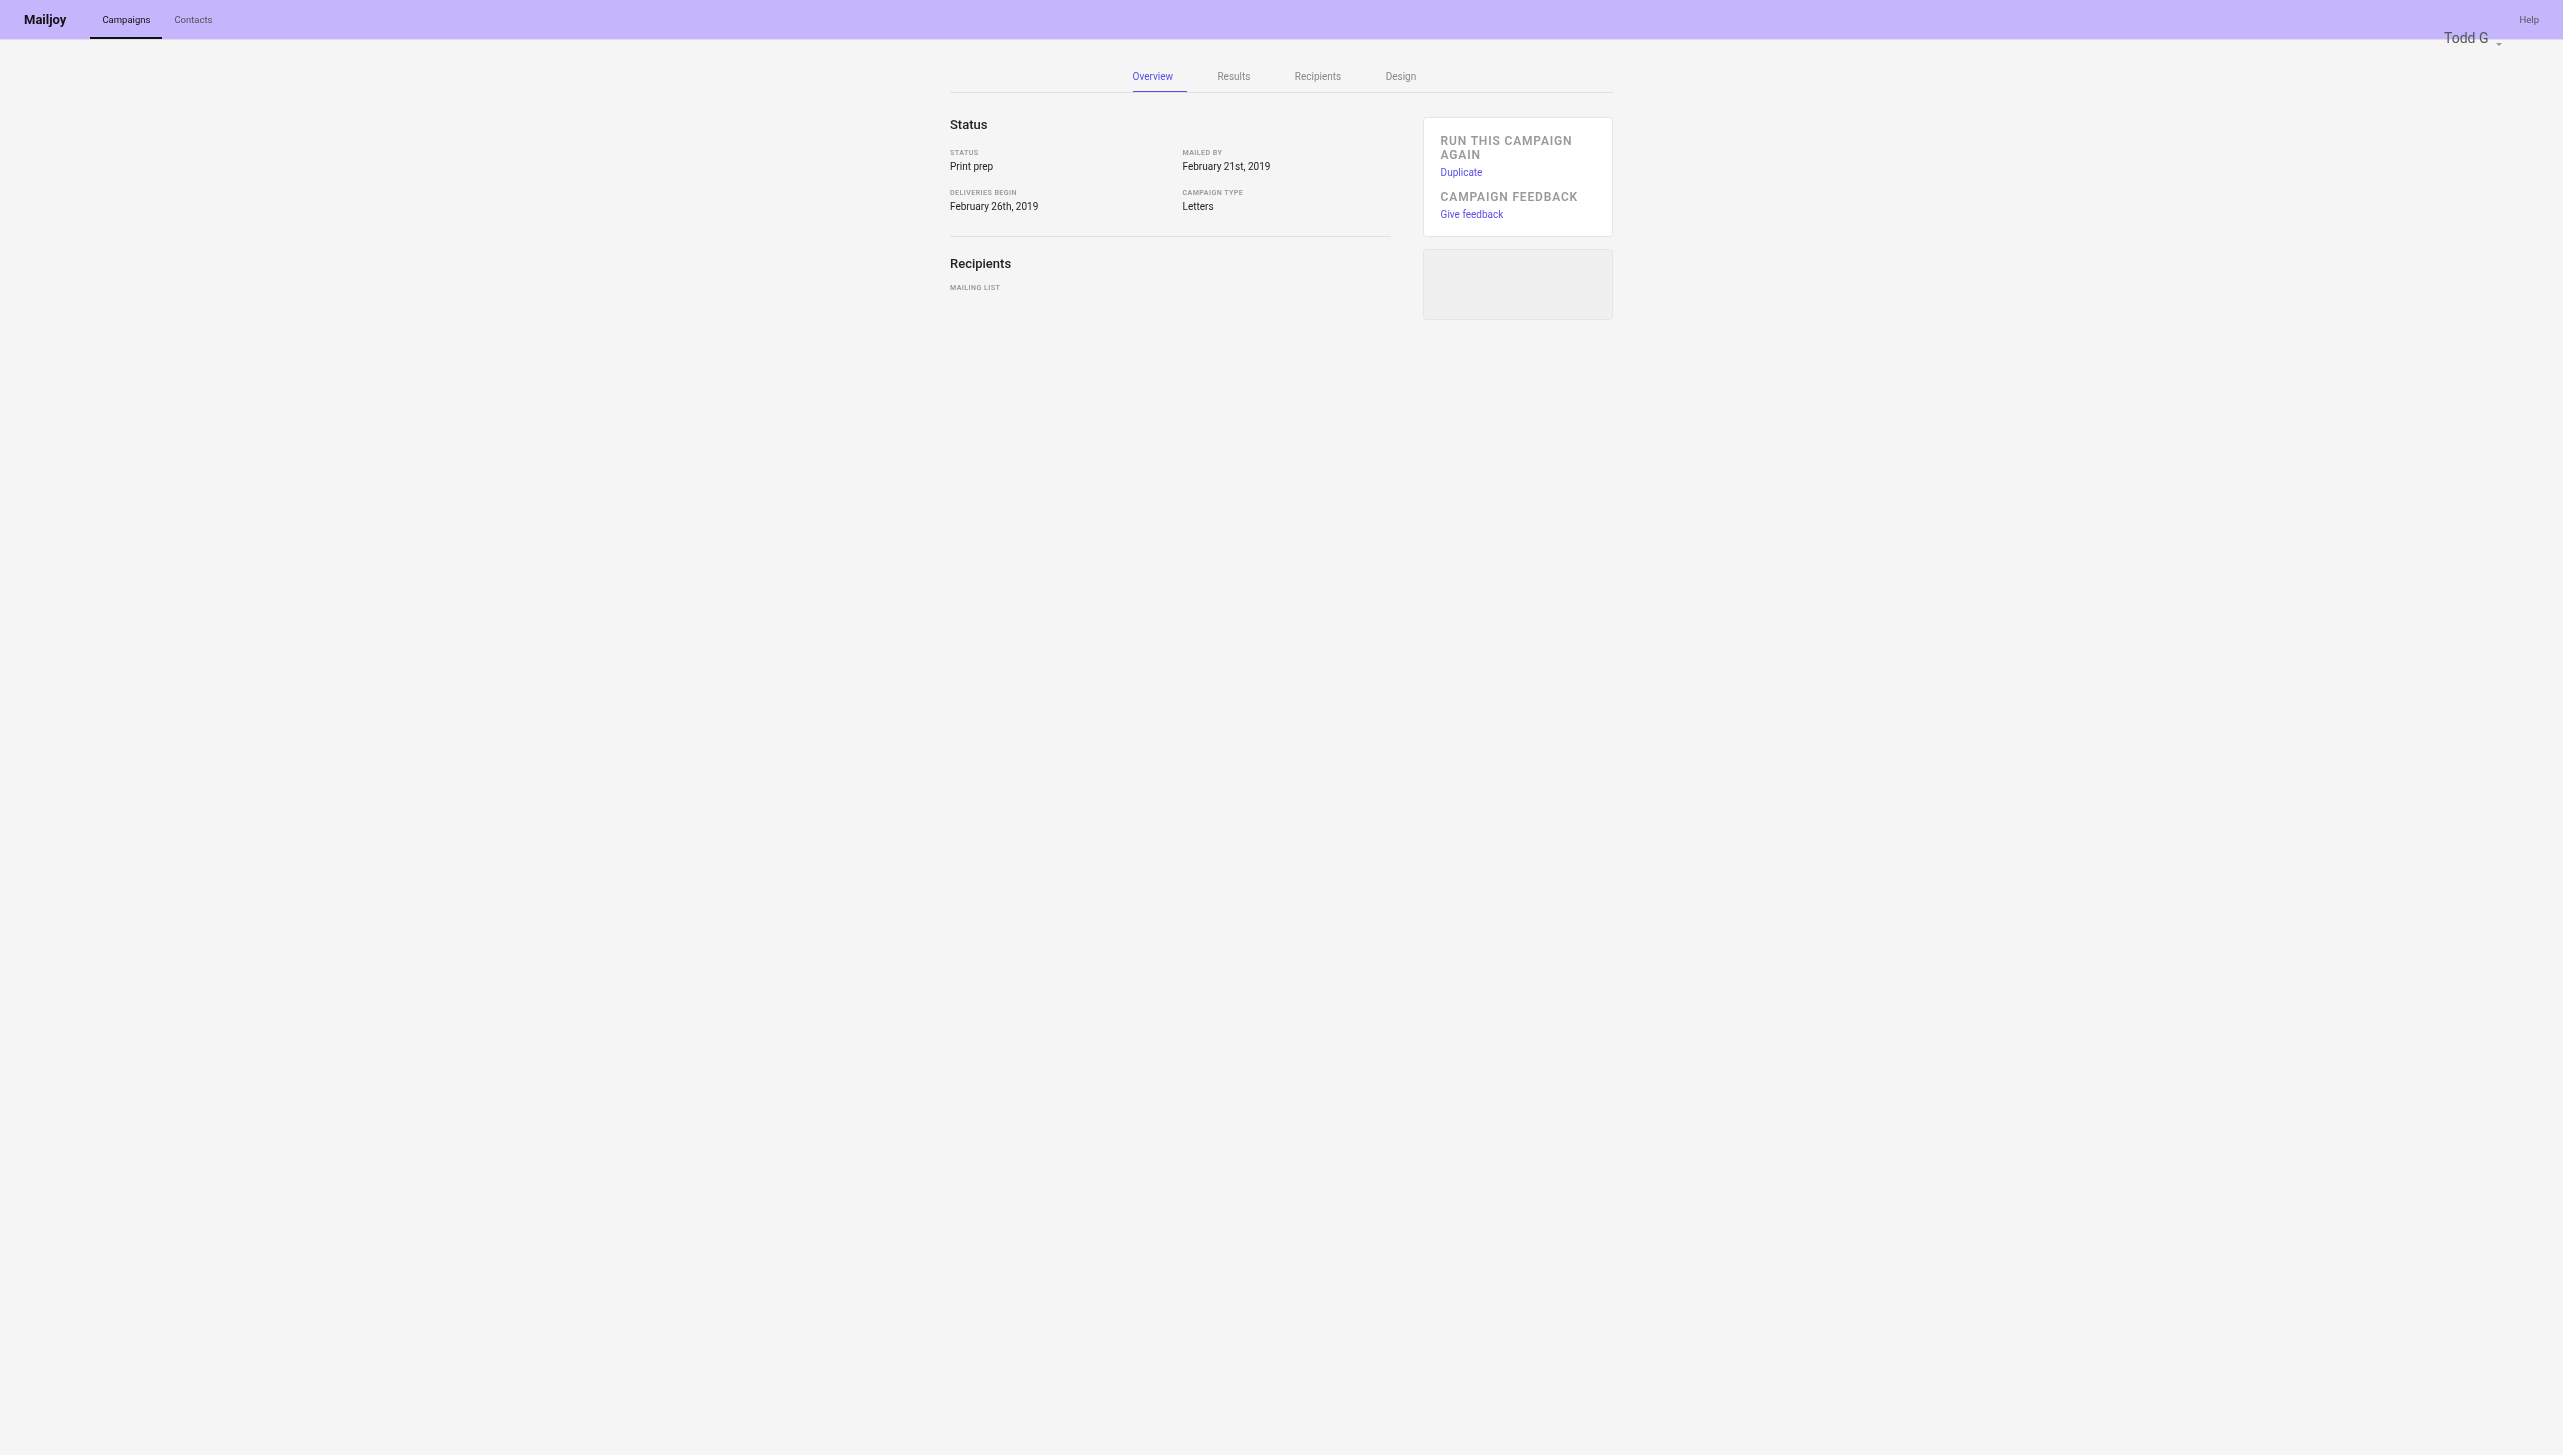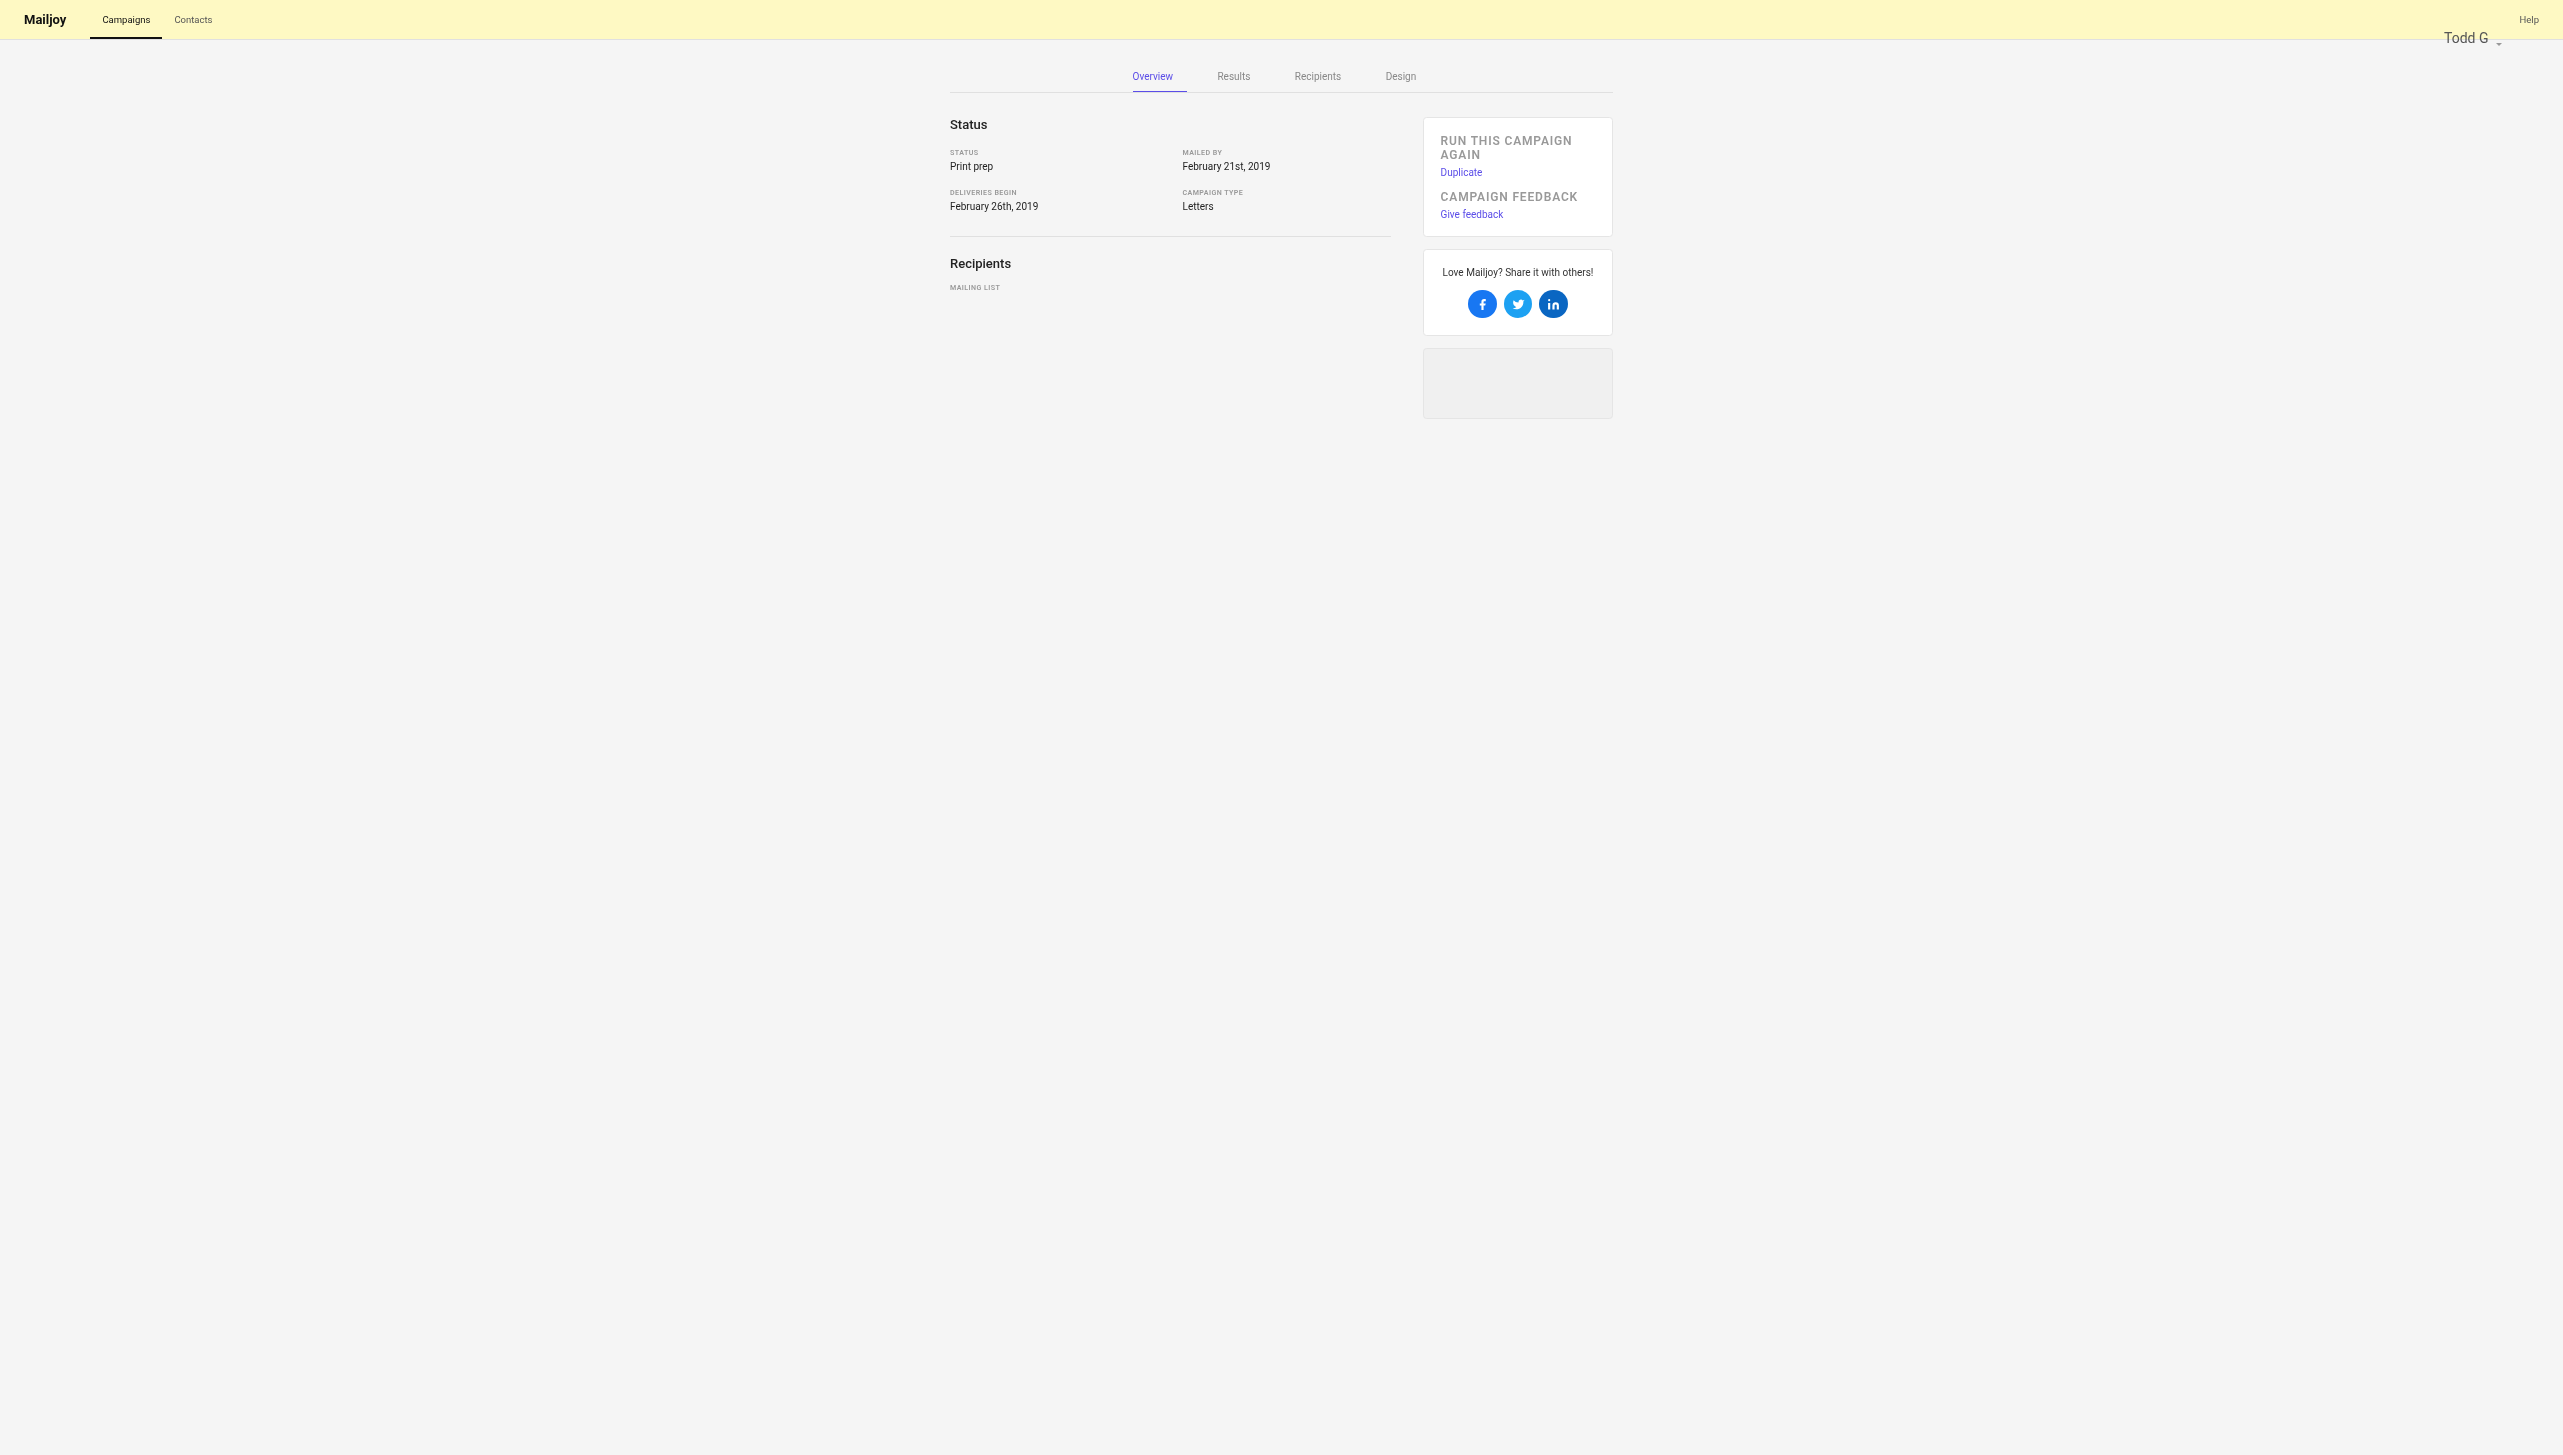--- a/index.html
+++ b/index.html
@@ -10,21 +10,21 @@
 
     body {
       font-family: -apple-system, BlinkMacSystemFont, 'Segoe UI', Roboto, Helvetica, Arial, sans-serif;
       background: #f5f5f5;
       color: #333;
       font-size: 9.5px;
     }
 
     
     .header {
-      background: #fef9c3;
+      background: #c4b5fd;
       border-bottom: 0.6px solid #e0e0e0;
       padding: 0 24px;
       display: flex;
       align-items: center;
       height: 40px;
       position: relative;
     }
 
     .header-logo {
       font-size: 13px;
@@ -373,40 +373,19 @@
     <div class="sidebar">
 
       <div class="sidebar-card">
         <div class="card-label">RUN THIS CAMPAIGN AGAIN</div>
         <a class="card-link">Duplicate</a>
 
         <div class="card-label">CAMPAIGN FEEDBACK</div>
         <a class="card-link">Give feedback</a>
       </div>
 
-      <div class="share-card">
-        <p class="share-text">Love Mailjoy? Share it with others!</p>
-        <div class="social-icons">
-          <button class="social-btn facebook" title="Facebook">
-            <svg width="13" height="13" viewBox="0 0 24 24">
-              <path d="M18 2h-3a5 5 0 00-5 5v3H7v4h3v8h4v-8h3l1-4h-4V7a1 1 0 011-1h3z"></path>
-            </svg>
-          </button>
-          <button class="social-btn twitter" title="Twitter">
-            <svg width="13" height="13" viewBox="0 0 24 24">
-              <path d="M23 3a10.9 10.9 0 01-3.14 1.53 4.48 4.48 0 00-7.86 3v1A10.66 10.66 0 013 4s-4 9 5 13a11.64 11.64 0 01-7 2c9 5 20 0 20-11.5a4.5 4.5 0 00-.08-.83A7.72 7.72 0 0023 3z"></path>
-            </svg>
-          </button>
-          <button class="social-btn linkedin" title="LinkedIn">
-            <svg width="13" height="13" viewBox="0 0 24 24">
-              <path d="M16 8a6 6 0 016 6v7h-4v-7a2 2 0 00-2-2 2 2 0 00-2 2v7h-4v-7a6 6 0 016-6zM2 9h4v12H2z"></path>
-              <circle cx="4" cy="4" r="2"></circle>
-            </svg>
-          </button>
-        </div>
-      </div>
 
       <div class="sidebar-extra"></div>
 
     </div>
   </div>
 </div>
 
 
 </body></html>

